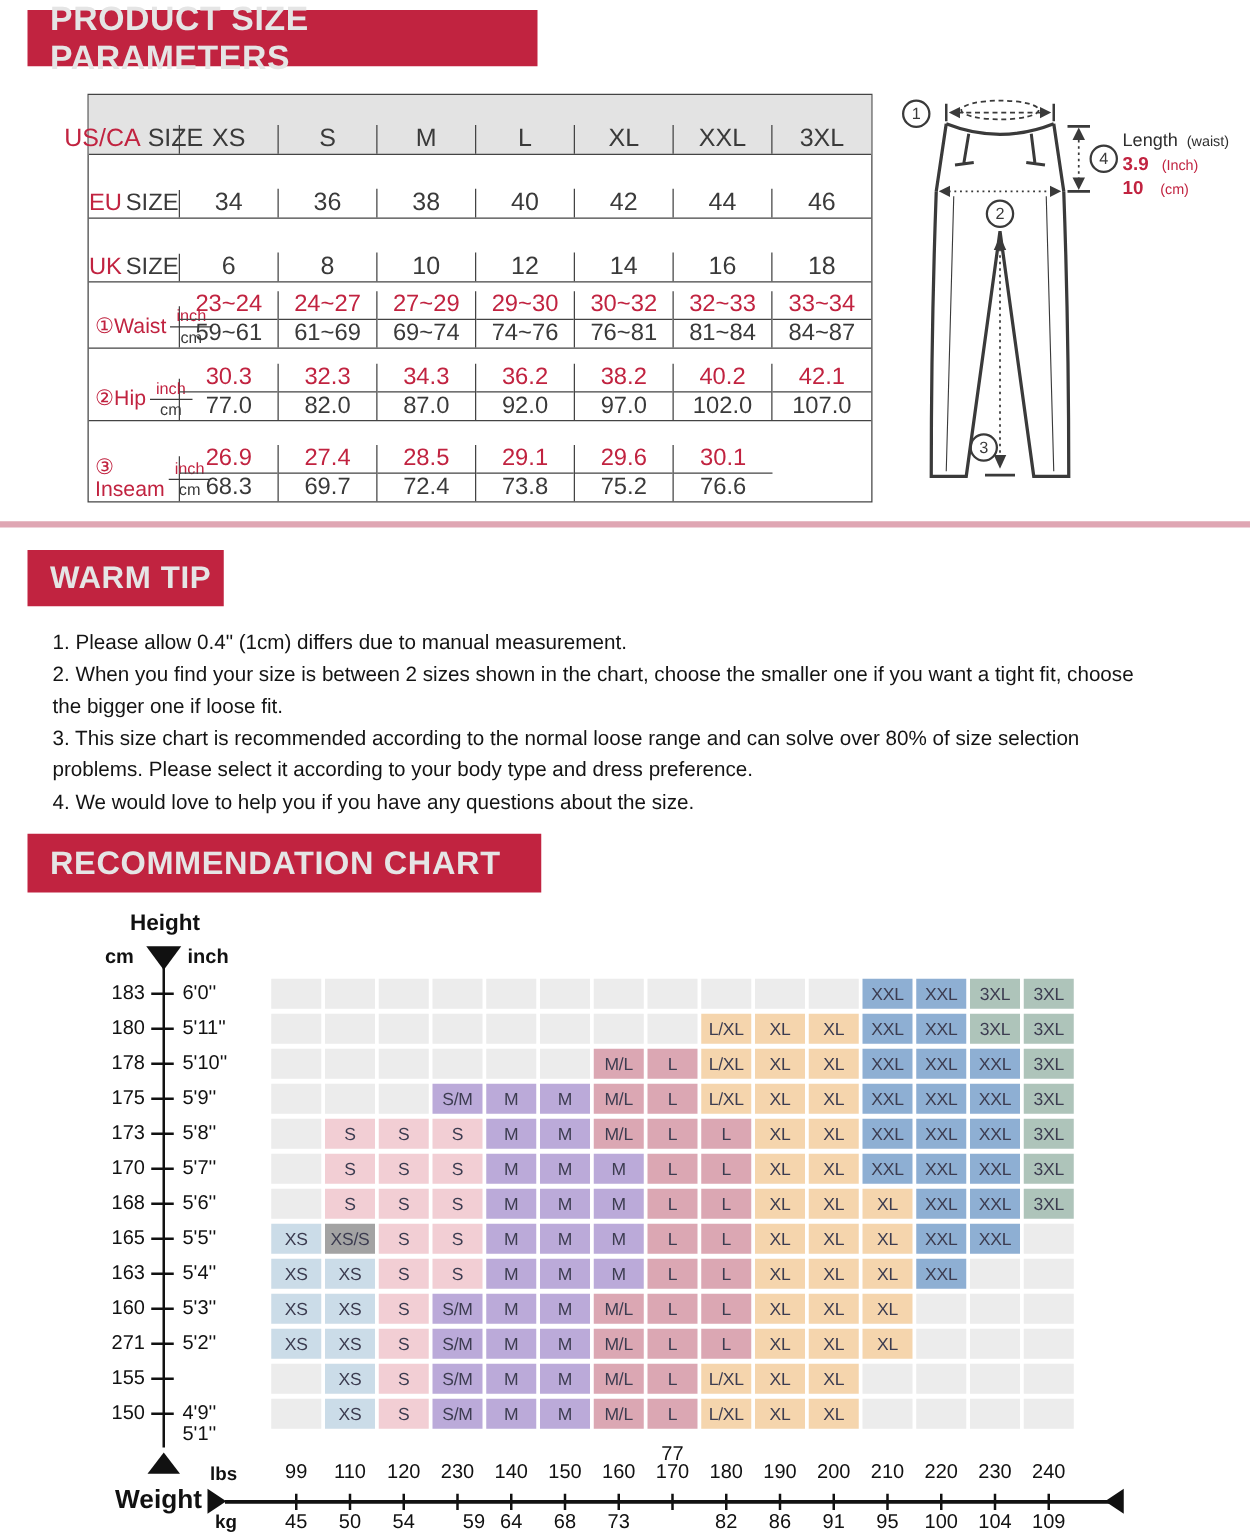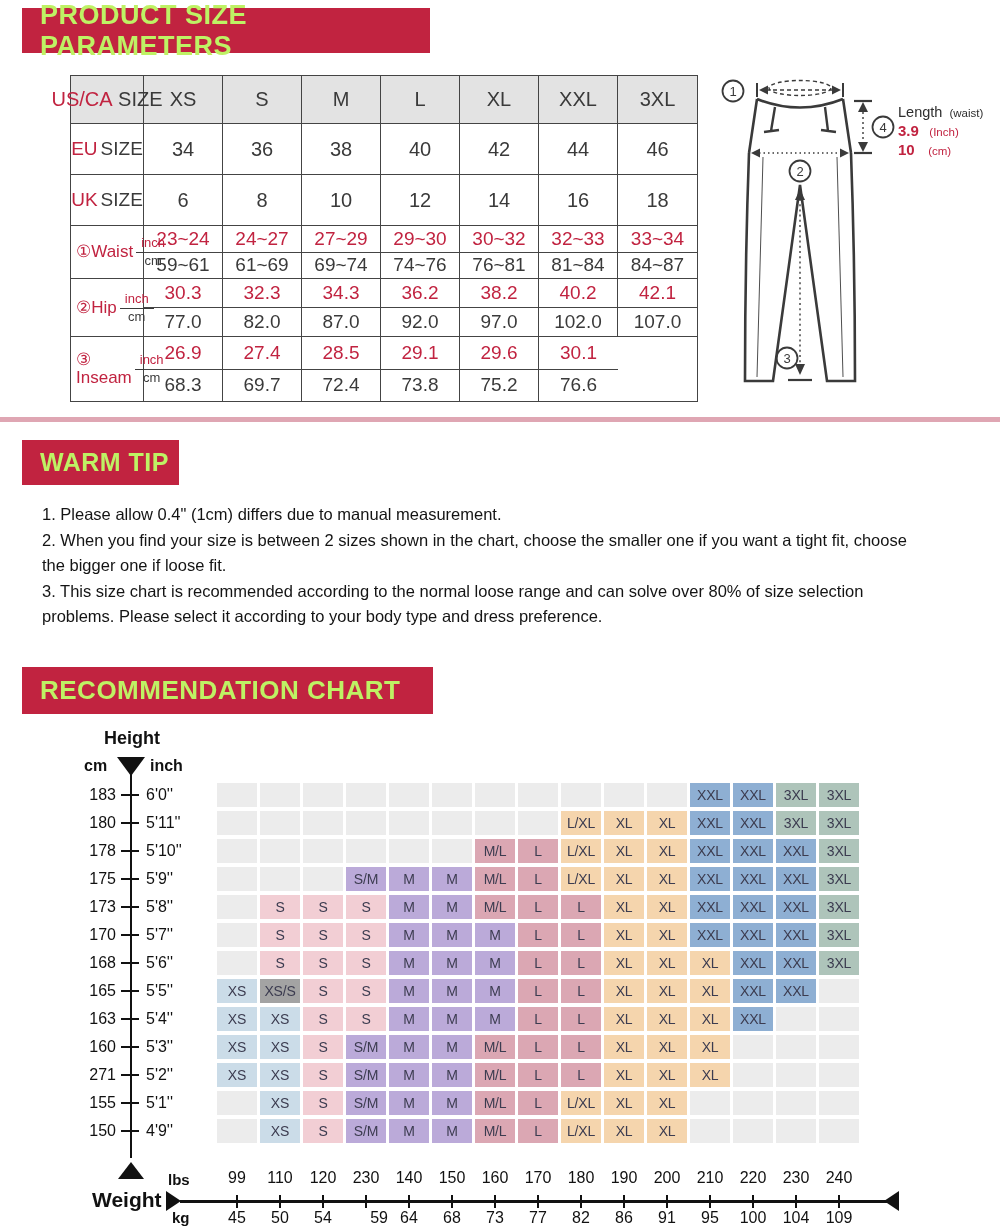--- a/index.html
+++ b/index.html
@@ -1,27 +1,27 @@
 <!DOCTYPE html>
 <html><head>
 <meta charset="utf-8">
 <style>
   html,body{margin:0;padding:0;background:#fff;}
   .sheet{position:relative;width:1000px;height:1228px;background:#fff;overflow:hidden;
          font-family:"Liberation Sans",sans-serif;color:#333;}
-  .tbox{position:absolute;background:#c12340;color:#bef264;font-weight:bold;
+  .tbox{position:absolute;background:#c12340;color:#e5e5e5;font-weight:bold;
         display:flex;align-items:center;padding-left:18px;box-sizing:border-box;letter-spacing:.5px;}
   .tbox.t1{left:22px;top:8px;width:408px;height:45px;font-size:27px;}
   .tbox.t2{left:22px;top:440px;width:157px;height:45px;font-size:25px;}
   .tbox.t3{left:22px;top:667px;width:411px;height:47px;font-size:26px;}
   .divider{position:absolute;left:0;top:417px;width:1000px;height:5px;background:#dfa6b3;}
 
   
   .size-table{position:absolute;left:70px;top:75px;width:626px;border:1.5px solid #444;box-sizing:content-box;}
-  .st-row{display:flex;border-bottom:1px solid #444;}
+  .st-row{display:flex;border-bottom:1px solid #444;align-items:flex-end;}
   .st-row:last-child{border-bottom:none;}
   .st-cell{border-right:1px solid #444;box-sizing:border-box;display:flex;align-items:center;justify-content:center;}
   .st-cell:last-child{border-right:none;}
   .st-label{width:73px;flex:none;}
   .st-val{width:79px;flex:none;font-size:20px;color:#3a3a3a;}
   .st-header{height:47px;background:#e3e3e3;font-size:20px;color:#3a3a3a;}
   .st-single{height:50px;font-size:20px;}
   .st-waist{height:52px;}
   .st-hip{height:57px;}
   .st-inseam{height:64px;}
@@ -414,20 +414,21 @@
 
   <div class="divider"></div>
 
   <div class="tbox t2">
     <span>WARM TIP</span>
   </div>
   <div class="tips">
       <p>1. Please allow 0.4" (1cm) differs due to manual measurement.</p>
       <p>2. When you find your size is between 2 sizes shown in the chart, choose the smaller one if you want a tight fit, choose the bigger one if loose fit.</p>
       <p>3. This size chart is recommended according to the normal loose range and can solve over 80% of size selection problems. Please select it according to your body type and dress preference.</p>
+      <p>4. We would love to help you if you have any questions about the size.</p>
     </div>
 
   <div class="tbox t3">
     <span>RECOMMENDATION CHART</span>
   </div>
 
   <span class="blab h-title">Height</span>
   <span class="blab cm-l">cm</span>
   <div class="tri tri-down"></div>
   <span class="blab in-l">inch</span>
@@ -667,21 +668,21 @@
     <div class="htick" style="top: 1018px;"></div>
     <span class="hlab inv" style="top: 1007px;">5'4''</span>
     <span class="hlab cmv" style="top: 1035px;">160</span>
     <div class="htick" style="top: 1046px;"></div>
     <span class="hlab inv" style="top: 1035px;">5'3''</span>
     <span class="hlab cmv" style="top: 1063px;">271</span>
     <div class="htick" style="top: 1074px;"></div>
     <span class="hlab inv" style="top: 1063px;">5'2''</span>
     <span class="hlab cmv" style="top: 1091px;">155</span>
     <div class="htick" style="top: 1102px;"></div>
-    <span class="hlab inv" style="top: 1091px;">5'1''</span>
+    <span class="hlab inv" style="top: 1136px;">5'1''</span>
     <span class="hlab cmv" style="top: 1119px;">150</span>
     <div class="htick" style="top: 1130px;"></div>
     <span class="hlab inv" style="top: 1119px;">4'9''</span>
     <span class="wlab" style="left: 215px; top: 1169px;">99</span>
     <div class="wtick" style="left: 236px;"></div>
     <span class="wlab" style="left: 215px; top: 1209px;">45</span>
     <span class="wlab" style="left: 258px; top: 1169px;">110</span>
     <div class="wtick" style="left: 279px;"></div>
     <span class="wlab" style="left: 258px; top: 1209px;">50</span>
     <span class="wlab" style="left: 301px; top: 1169px;">120</span>
@@ -694,21 +695,21 @@
     <div class="wtick" style="left: 408px;"></div>
     <span class="wlab" style="left: 387px; top: 1209px;">64</span>
     <span class="wlab" style="left: 430px; top: 1169px;">150</span>
     <div class="wtick" style="left: 451px;"></div>
     <span class="wlab" style="left: 430px; top: 1209px;">68</span>
     <span class="wlab" style="left: 473px; top: 1169px;">160</span>
     <div class="wtick" style="left: 494px;"></div>
     <span class="wlab" style="left: 473px; top: 1209px;">73</span>
     <span class="wlab" style="left: 516px; top: 1169px;">170</span>
     <div class="wtick" style="left: 537px;"></div>
-    <span class="wlab" style="left: 516px; top: 1209px;">77</span>
+    <span class="wlab" style="left: 516px; top: 1155px;">77</span>
     <span class="wlab" style="left: 559px; top: 1169px;">180</span>
     <div class="wtick" style="left: 580px;"></div>
     <span class="wlab" style="left: 559px; top: 1209px;">82</span>
     <span class="wlab" style="left: 602px; top: 1169px;">190</span>
     <div class="wtick" style="left: 623px;"></div>
     <span class="wlab" style="left: 602px; top: 1209px;">86</span>
     <span class="wlab" style="left: 645px; top: 1169px;">200</span>
     <div class="wtick" style="left: 666px;"></div>
     <span class="wlab" style="left: 645px; top: 1209px;">91</span>
     <span class="wlab" style="left: 688px; top: 1169px;">210</span>

